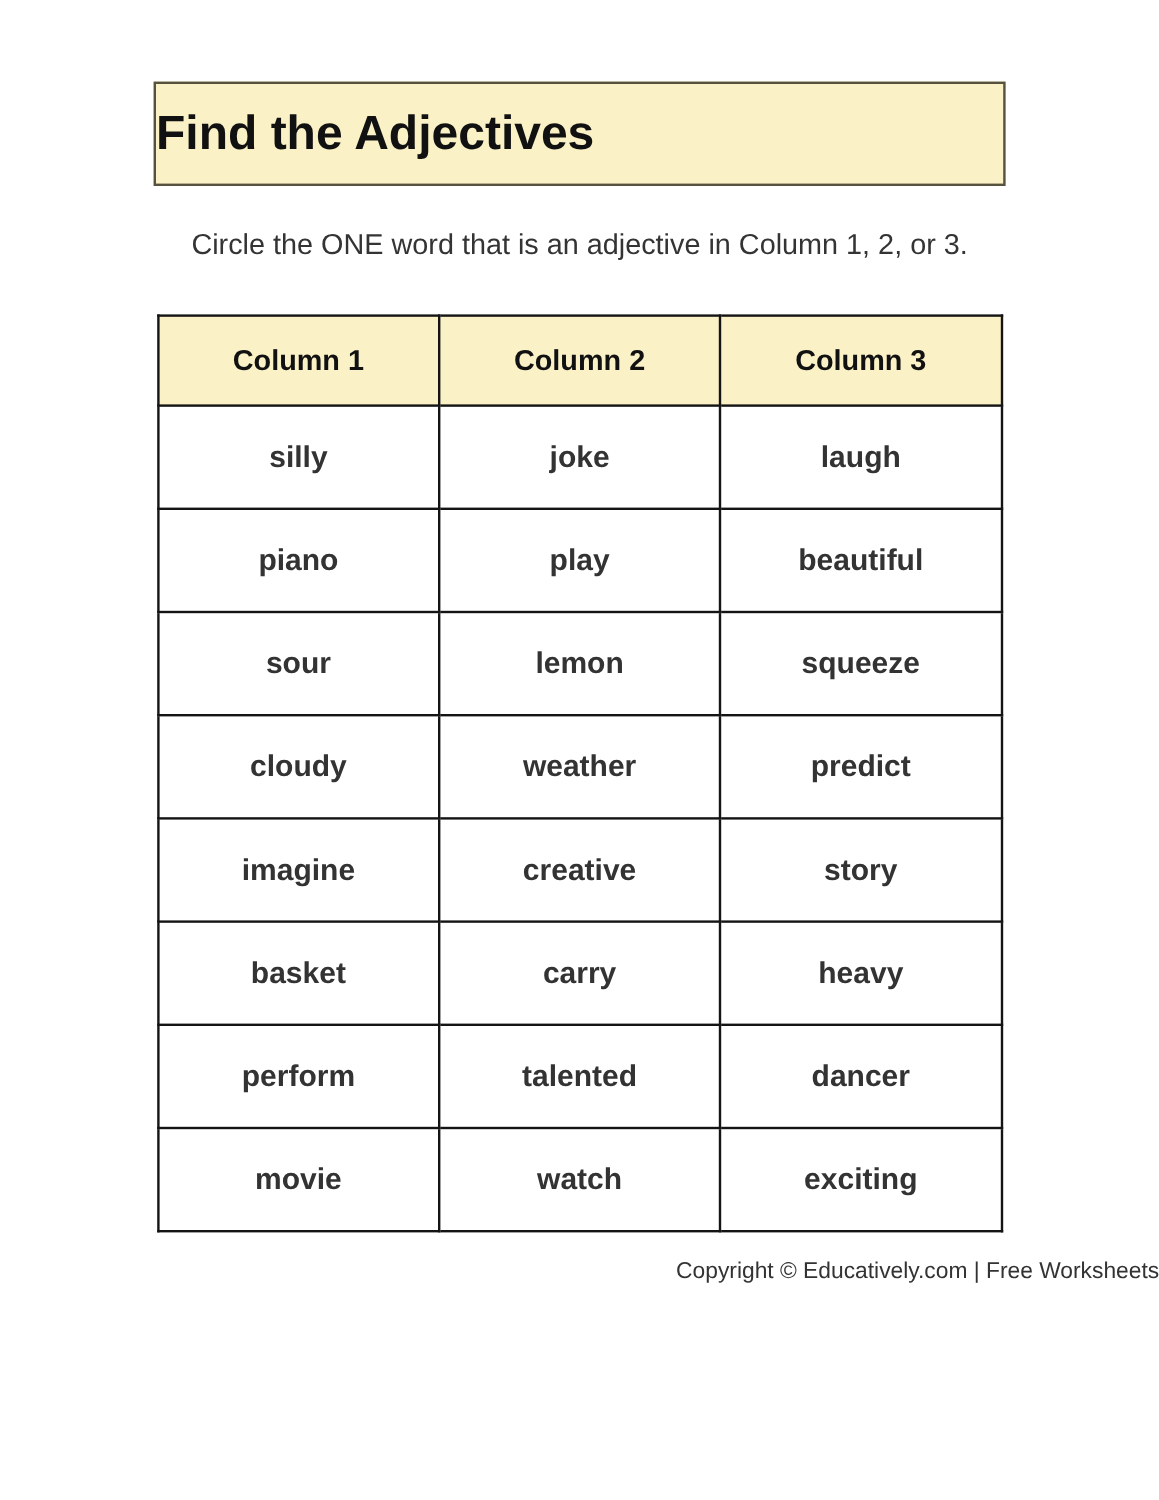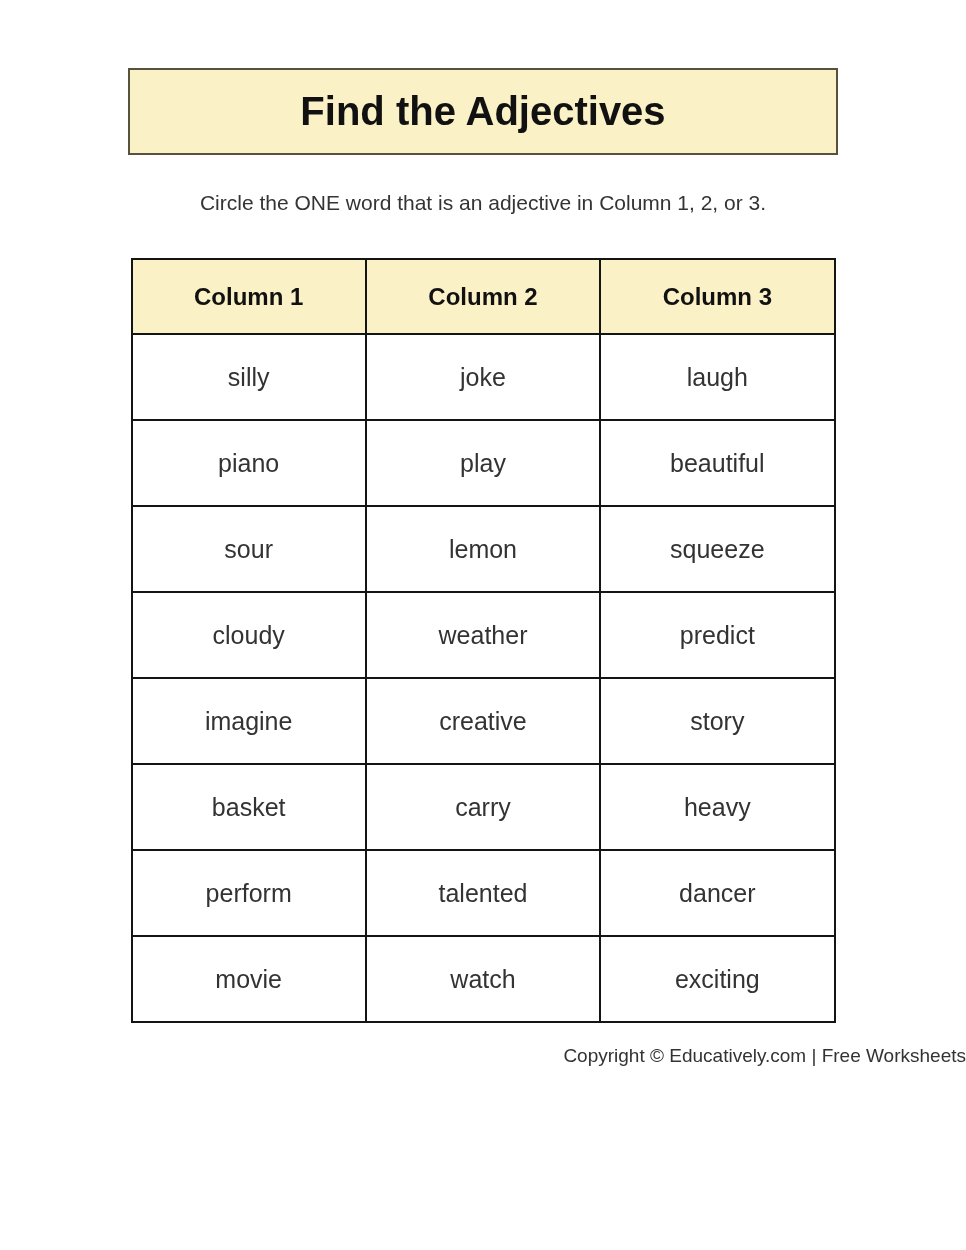--- a/index.html
+++ b/index.html
@@ -20,32 +20,31 @@
     overflow:hidden;
   }
   .title-box{
     width:710px;
     height:87px;
     margin:68px auto 12px auto;
     background:var(--header-bg);
     border:2px solid var(--title-border);
     display:flex;
     align-items:center;
-    justify-content:center;
   }
   .title-box h1{
     font-size:40px;
     font-weight:bold;
     letter-spacing:0px;
     color:var(--heading-text);
   }
   .instruction{
     margin-top:36px;
     text-align:center;
-    font-size:21px;
+    font-size:24px;
     color:#343434;
   }
   table.word-table{
     width:705px;
     margin:43px auto 0 auto;
     border-collapse:collapse;
     table-layout:fixed;
   }
   table.word-table th,
   table.word-table td{
@@ -56,21 +55,21 @@
   table.word-table th{
     background:var(--header-bg);
     height:75px;
     font-size:24px;
     font-weight:bold;
     color:var(--heading-text);
   }
   table.word-table td{
     height:86px;
     font-size:25px;
-    font-weight:400;
+    font-weight:700;
     color:#333333;
     background:#ffffff;
   }
   .footer{
     margin-top:22px;
     text-align:right;
     font-size:19px;
     color:#333333;
   }
 </style>

